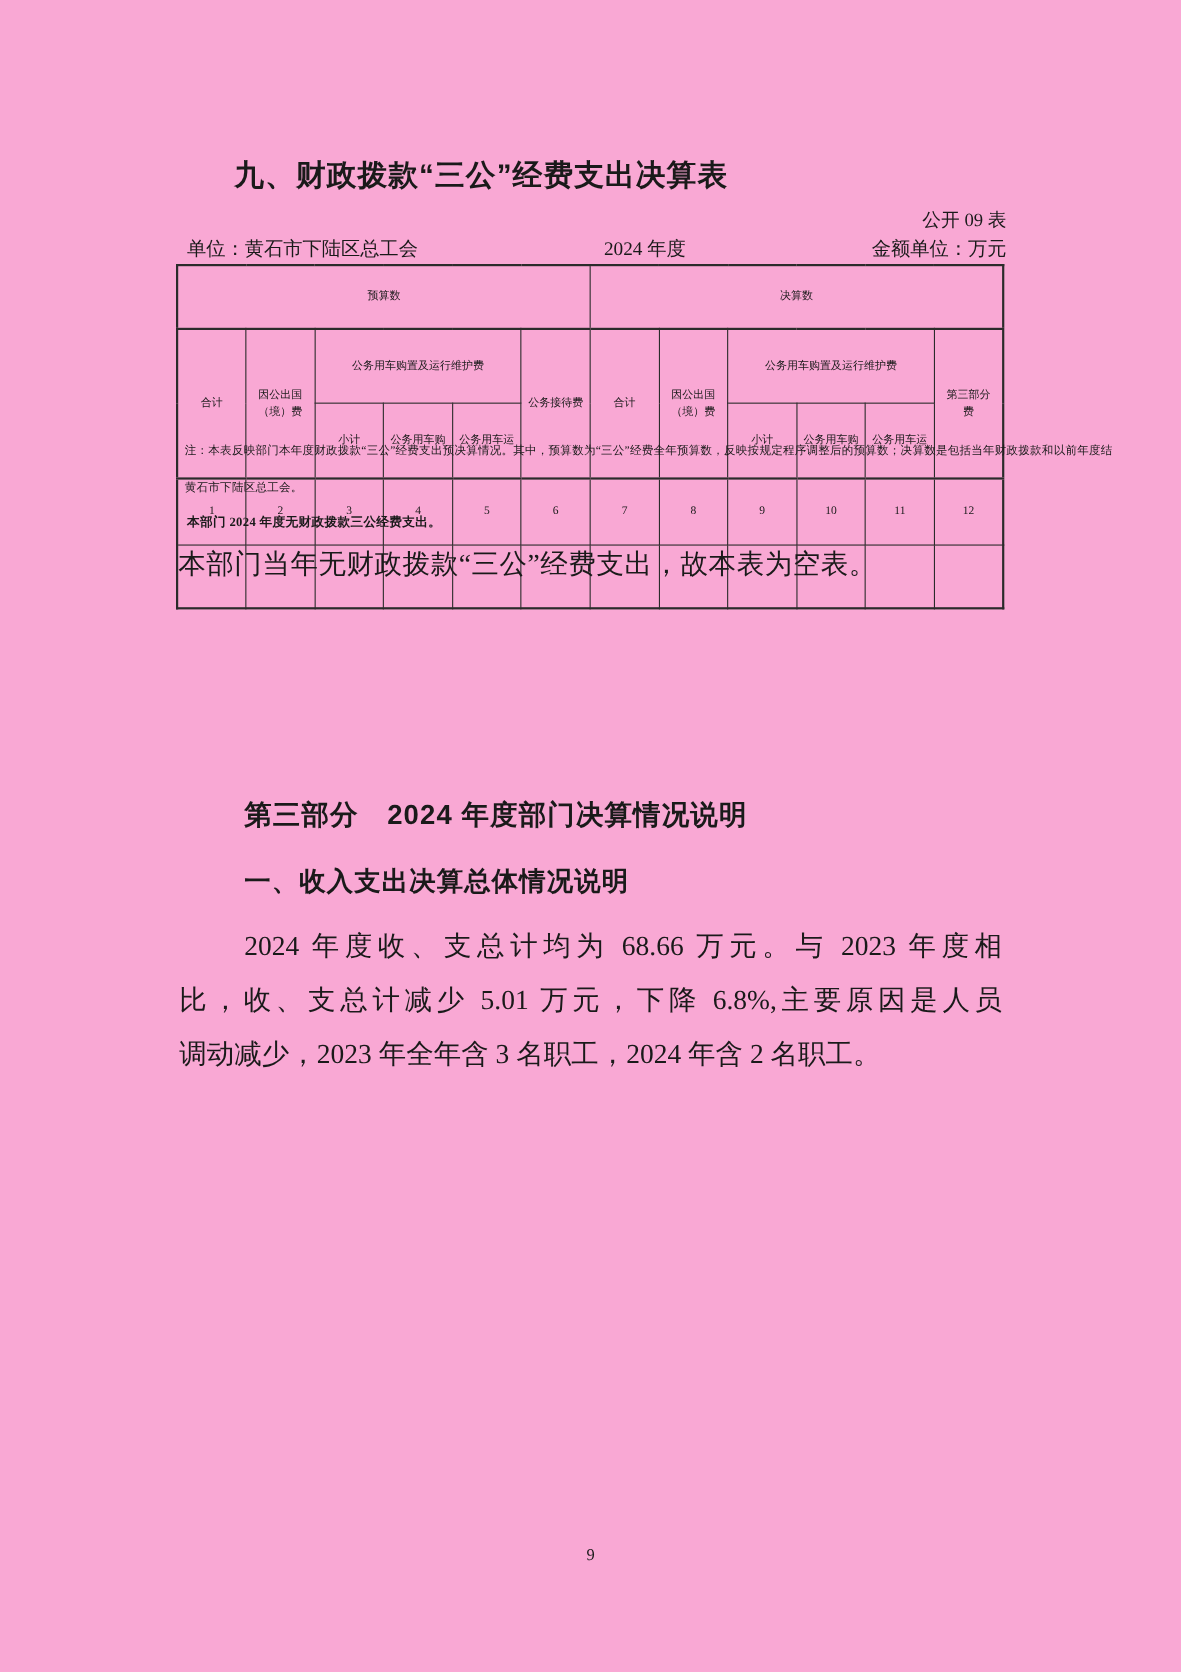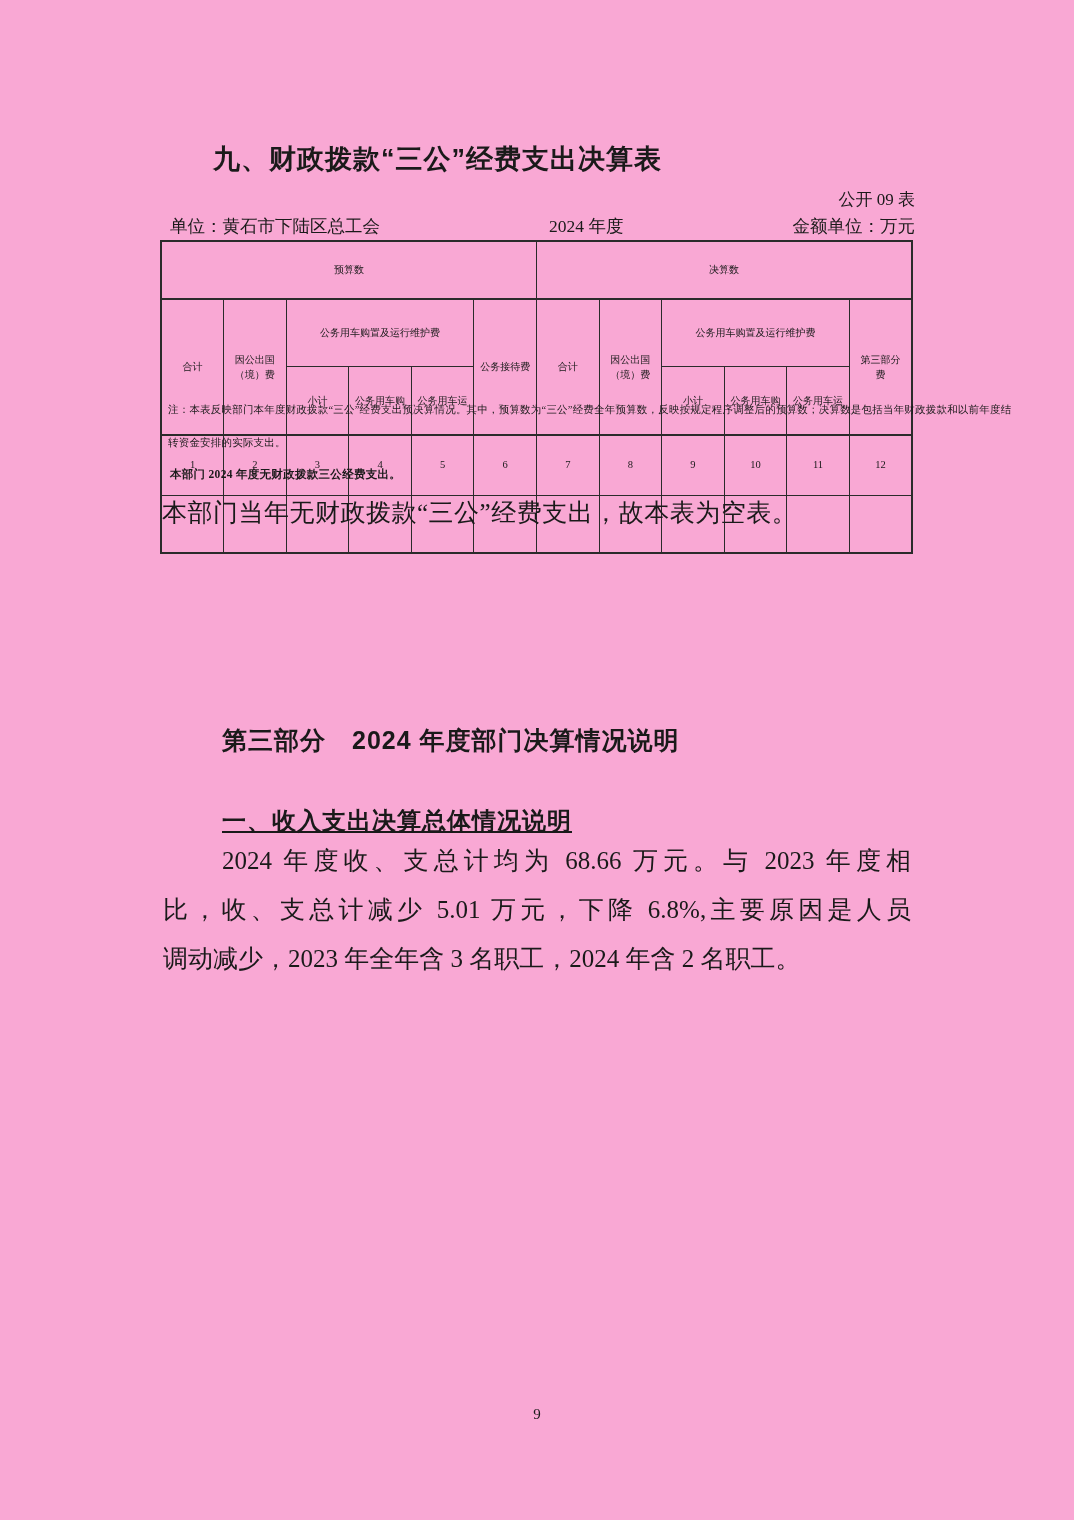--- a/index.html
+++ b/index.html
@@ -68,23 +68,23 @@
     white-space:nowrap;
     letter-spacing:.5px;
   }
 
   .section-heading{
     left:222px;top:724px;
     font-size:25px;font-weight:bold;
     white-space:nowrap;letter-spacing:1px;
   }
   .sub-heading{
-    left:222px;top:805px;
+    left:222px;top:785px;
     font-size:24px;font-weight:bold;
-    white-space:nowrap;letter-spacing:1px;text-decoration:underline;
+    white-space:nowrap;letter-spacing:1px;
   }
   .para{
     left:163px;top:836px;width:748px;
     font-size:25px;
     line-height:49px;
   }
   .para .pline{text-align:justify;text-align-last:justify;}
   .para .pline.first{padding-left:59px;}
   .para .pline.last{text-align:left;text-align-last:left;}
 
@@ -174,21 +174,21 @@
         <td></td>
         <td></td>
         <td></td>
         <td></td>
         <td></td>
       </tr>
     </tbody>
   </table>
 
   <div class="abs serif note-line1">注：本表反映部门本年度财政拨款“三公”经费支出预决算情况。其中，预算数为“三公”经费全年预算数，反映按规定程序调整后的预算数；决算数是包括当年财政拨款和以前年度结</div>
-  <div class="abs serif note-line2">转资金安排的实际支出。</div>
+  <div class="abs serif note-line2">黄石市下陆区总工会。</div>
   <div class="abs serif no-expense">本部门 2024 年度无财政拨款三公经费支出。</div>
   <div class="abs serif big-statement">本部门当年无财政拨款“三公”经费支出，故本表为空表。</div>
 
   <div class="abs sans section-heading">第三部分　2024 年度部门决算情况说明</div>
   <div class="abs sans sub-heading">一、收入支出决算总体情况说明</div>
 
   <div class="abs serif para">
     <div class="pline first">2024 年度收、支总计均为 68.66 万元。与 2023 年度相</div>
     <div class="pline">比，收、支总计减少 5.01 万元，下降 6.8%,主要原因是人员</div>
     <div class="pline last">调动减少，2023 年全年含 3 名职工，2024 年含 2 名职工。</div>

